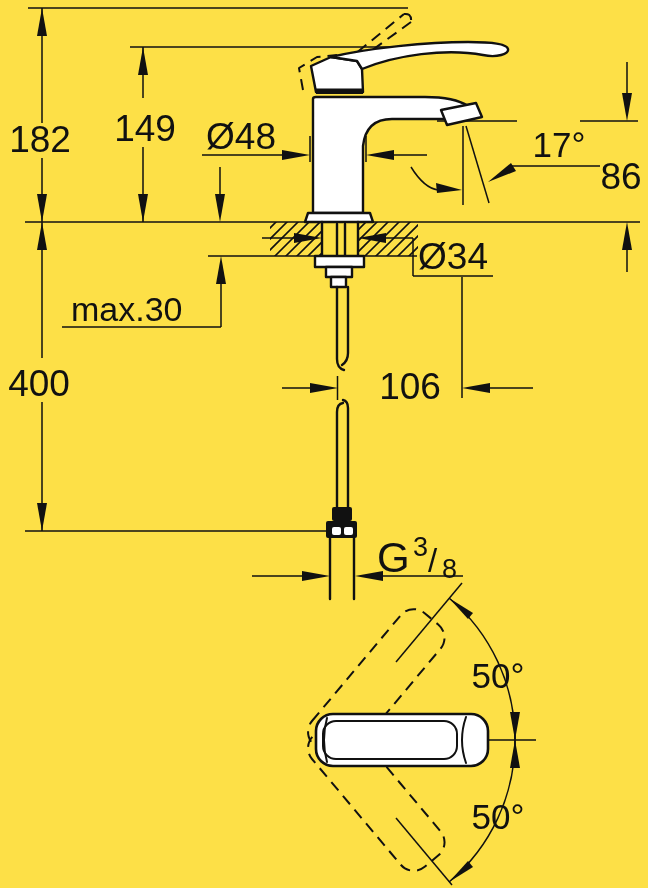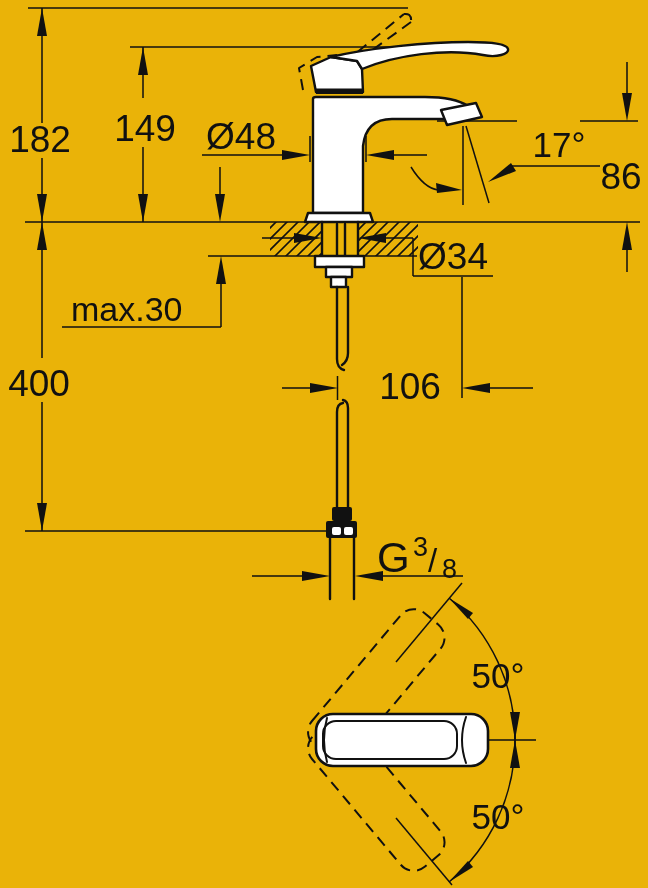--- a/index.html
+++ b/index.html
@@ -1,16 +1,16 @@
 <!DOCTYPE html>
 <html><head>
 <meta charset="utf-8">
 <style>
   html,body{margin:0;padding:0;background:#ffffff;}
-  .stage{position:relative;width:648px;height:888px;background:#eab308;overflow:hidden;}
+  .stage{position:relative;width:648px;height:888px;background:#fde047;overflow:hidden;}
   svg{display:block;}
   .obj{stroke:#111;stroke-width:2.4;fill:none;stroke-linecap:round;stroke-linejoin:round;}
   .objf{stroke:#111;stroke-width:2.4;fill:#fff;stroke-linejoin:round;}
   .thin{stroke:#111;stroke-width:1.6;fill:none;stroke-linecap:butt;}
   .dim{stroke:#111;stroke-width:1.5;fill:none;stroke-linecap:butt;}
   .hatch{stroke:#111;stroke-width:1.6;}
   .dash{stroke:#111;stroke-width:2;fill:none;stroke-dasharray:11 7;stroke-linecap:butt;stroke-linejoin:round;}
   .arr{fill:#111;stroke:none;}
   .ink{fill:#111;stroke:none;}
   .lbl{font-family:"Liberation Sans","DejaVu Sans",sans-serif;fill:#111;}

